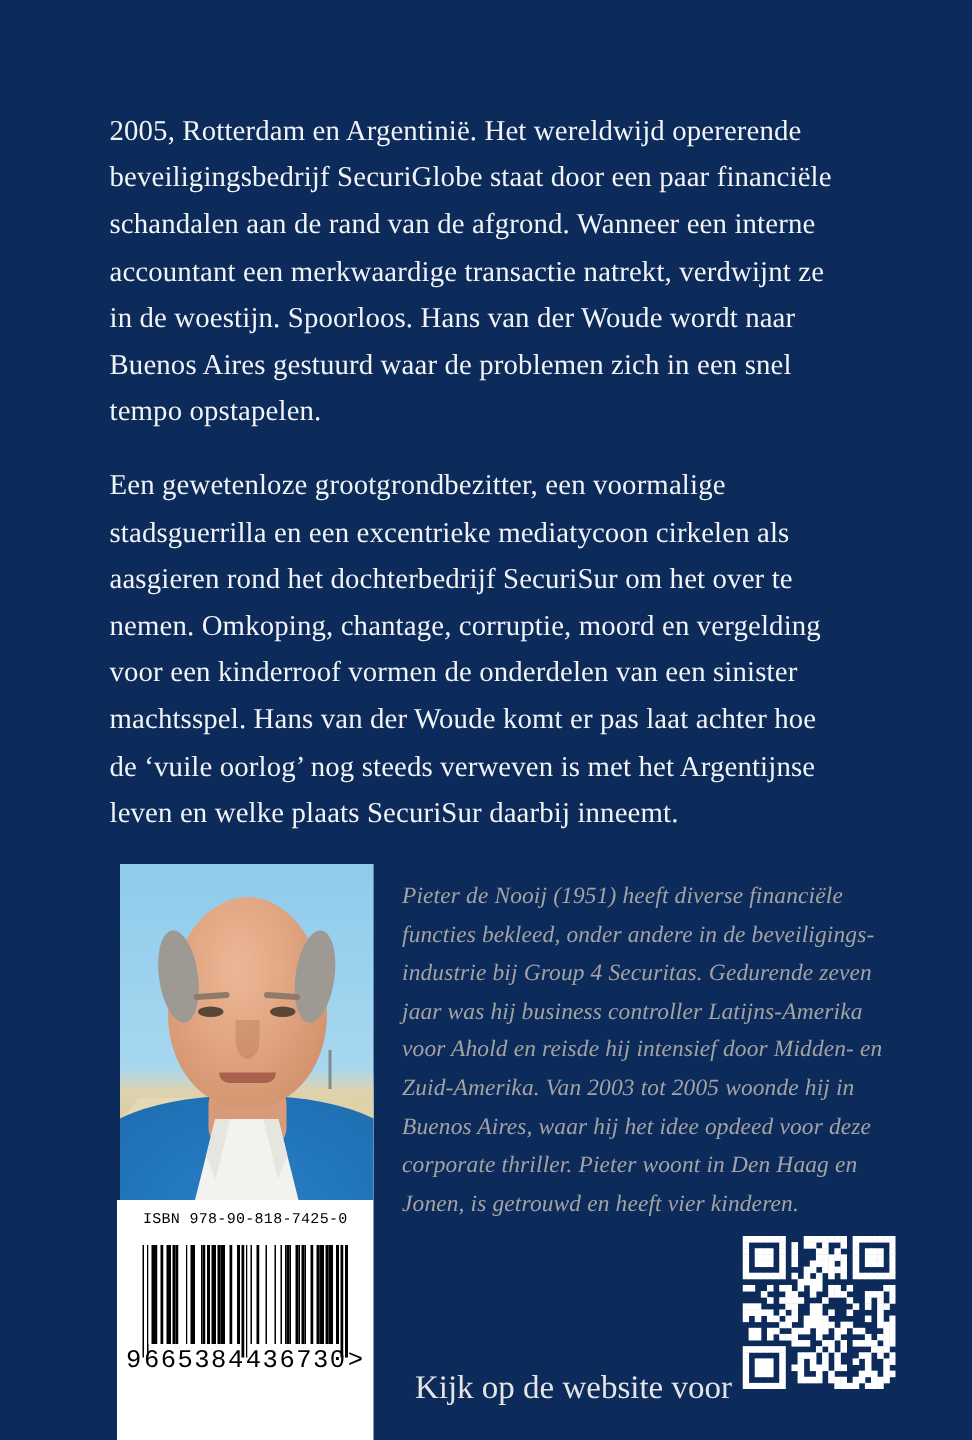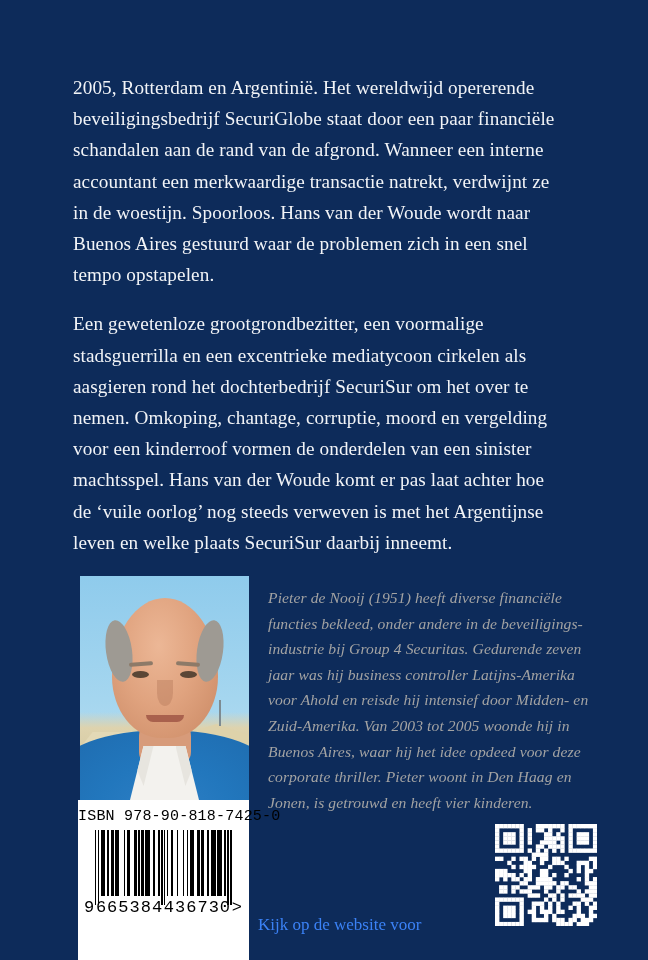--- a/index.html
+++ b/index.html
@@ -224,21 +224,21 @@
     height: 160px;
     background: #ffffff;
   }
   .isbn-text {
     position: absolute;
     left: 0;
     right: 0;
     top: 8px;
     text-align: center;
     font-family: "Liberation Mono", monospace;
-    font-size: 15px;
+    font-size: 10px;
     letter-spacing: 0.2px;
     color: #000;
     white-space: nowrap;
   }
   .bars {
     position: absolute;
     left: 17px;
     top: 30px;
     width: 137px;
     height: 66px;
@@ -279,22 +279,23 @@
     margin-top: 12px;
   }
   .bio p { margin: 0; }
 
   
   .website-note {
     position: absolute;
     right: 160px;
     bottom: 22px;
     width: 230px;
-    color: #3b82f6;
-    font-size: 17px;
+    text-align: right;
+    color: #e5e5e5;
+    font-size: 22px;
     line-height: 26px;
   }
 
   
   .qr {
     position: absolute;
     left: 495px;
     top: 824px;
     width: 102px;
     height: 102px;

